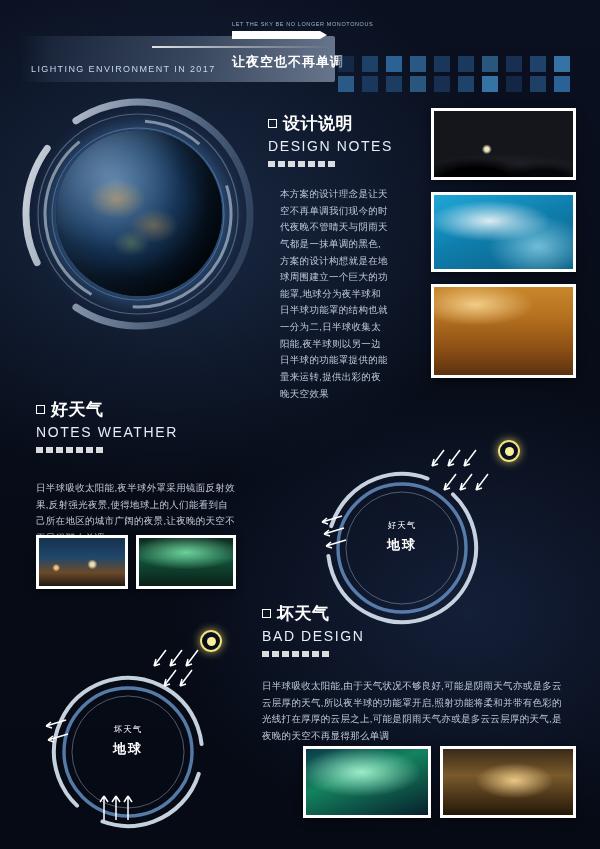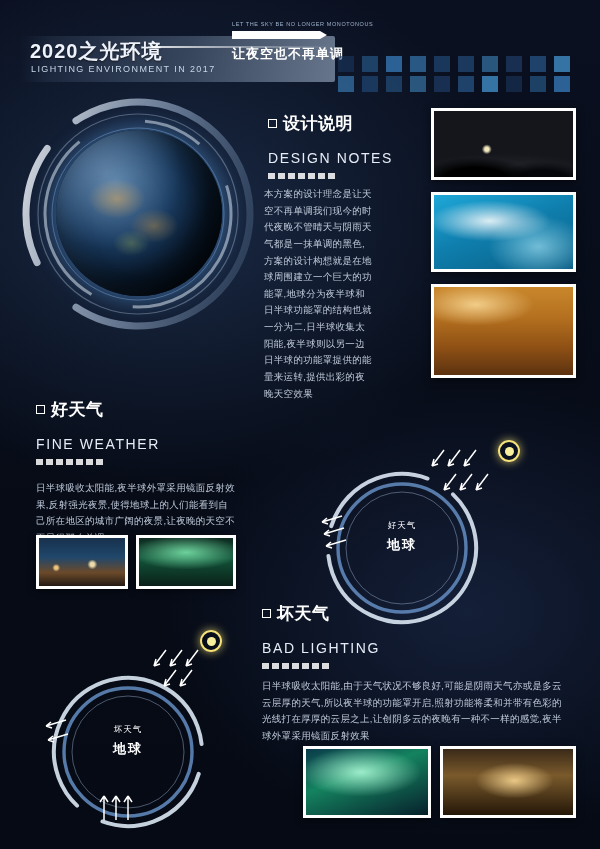--- a/index.html
+++ b/index.html
@@ -49,36 +49,36 @@
   .hdr-bar {
     position: absolute; left: 232px; top: 31px; width: 88px; height: 8px;
     background: #ffffff;
   }
   .hdr-arrow {
     position: absolute; left: 320px; top: 31px; width: 0; height: 0;
     border-top: 4px solid transparent; border-bottom: 4px solid transparent;
     border-left: 7px solid #ffffff;
   }
   .hdr-slogan {
-    position: absolute; left: 232px; top: 45px;
+    position: absolute; left: 232px; top: 53px;
     font-size: 13px; font-weight: bold; color: #ffffff; letter-spacing: 1px;
   }
   .hdr-grid { position: absolute; left: 338px; top: 56px; width: 244px; height: 36px; }
   .hdr-grid i {
     position: absolute; width: 16px; height: 16px; display: block;
   }
 
   
   .sec { position: absolute; }
   .sec .sq {
     display: inline-block; width: 9px; height: 9px;
     border: 1.6px solid #ffffff; margin-right: 6px; vertical-align: 1px;
   }
   .sec .cn { font-size: 17px; font-weight: bold; color: #ffffff; letter-spacing: .5px; }
-  .sec .en { display: block; margin-top: 15px; font-size: 14px; letter-spacing: 1.6px; color: #e6edf7; }
+  .sec .en { display: block; margin-top: 3px; font-size: 14px; letter-spacing: 1.6px; color: #e6edf7; }
   .dotline { margin-top: 7px; display: flex; gap: 3px; }
   .dotline i { display: block; width: 7px; height: 6px; background: #ffffff; opacity: .85; }
 
   .body-text {
     position: absolute;
     font-size: 9.5px; line-height: 1.75; color: #bfcada;
     letter-spacing: .3px;
   }
 
   
@@ -179,21 +179,20 @@
     content:""; position:absolute; inset:0; border-radius:50%;
     background: radial-gradient(circle at 30% 26%, rgba(255,255,255,.20) 0%, rgba(255,255,255,0) 45%);
   }
   .earth-rings { position:absolute; left:0; top:0; }
 </style>
 </head>
 <body>
 
 <div class="header">
   <div class="hdr-band"></div>
-  <div class="hdr-title">2020之光环境</div>
   <div class="hdr-rule"></div>
   <div class="hdr-sub">LIGHTING ENVIRONMENT IN 2017</div>
 
   <div class="hdr-tiny">LET THE SKY BE NO LONGER MONOTONOUS</div>
   <div class="hdr-bar"></div>
   <div class="hdr-arrow"></div>
   <div class="hdr-slogan">让夜空也不再单调</div>
 
   <div class="hdr-grid">
 
@@ -243,29 +242,29 @@
   <div class="dotline">
     <i></i>
       <i></i>
       <i></i>
       <i></i>
       <i></i>
       <i></i>
       <i></i>
   </div>
 </div>
-<div class="body-text" style="left:264px; top:186px; width:108px;">本方案的设计理念是让天空不再单调我们现今的时代夜晚不管晴天与阴雨天气都是一抹单调的黑色,方案的设计构想就是在地球周围建立一个巨大的功能罩,地球分为夜半球和日半球功能罩的结构也就一分为二,日半球收集太阳能,夜半球则以另一边日半球的功能罩提供的能量来运转,提供出彩的夜晚天空效果</div>
+<div class="body-text" style="left:280px; top:186px; width:108px;">本方案的设计理念是让天空不再单调我们现今的时代夜晚不管晴天与阴雨天气都是一抹单调的黑色,方案的设计构想就是在地球周围建立一个巨大的功能罩,地球分为夜半球和日半球功能罩的结构也就一分为二,日半球收集太阳能,夜半球则以另一边日半球的功能罩提供的能量来运转,提供出彩的夜晚天空效果</div>
 
 <div class="photo ph-night" style="left:431px; top:108px; width:145px; height:72px;"></div>
 <div class="photo ph-aurora-blue" style="left:431px; top:192px; width:145px; height:80px;"></div>
 <div class="photo ph-desert" style="left:431px; top:284px; width:145px; height:94px;"></div>
 
 <div class="sec" style="left:36px; top:398px;">
   <span class="sq"></span><span class="cn">好天气</span>
-  <span class="en">FINE WEATHER</span>
+  <span class="en">NOTES WEATHER</span>
   <div class="dotline">
     <i></i>
       <i></i>
       <i></i>
       <i></i>
       <i></i>
       <i></i>
       <i></i>
   </div>
 </div>
@@ -310,32 +309,32 @@
     <g stroke="#ffffff" stroke-width="1.5" fill="none">
       <path d="M26 4 L6 10 M6 10 L12 12 M6 10 L11 6"></path>
       <path d="M28 16 L8 22 M8 22 L14 24 M8 22 L13 18"></path>
       <path d="M30 28 L10 34 M10 34 L16 36 M10 34 L15 30"></path>
     </g>
   </svg>
 </div>
 
 <div class="sec" style="left:262px; top:602px;">
   <span class="sq"></span><span class="cn">坏天气</span>
-  <span class="en">BAD LIGHTING</span>
+  <span class="en">BAD DESIGN</span>
   <div class="dotline">
     <i></i>
       <i></i>
       <i></i>
       <i></i>
       <i></i>
       <i></i>
       <i></i>
   </div>
 </div>
-<div class="body-text" style="left:262px; top:678px; width:300px;">日半球吸收太阳能,由于天气状况不够良好,可能是阴雨天气亦或是多云云层厚的天气,所以夜半球的功能罩开启,照射功能将柔和并带有色彩的光线打在厚厚的云层之上,让创阴多云的夜晚有一种不一样的感觉,夜半球外罩采用镜面反射效果</div>
+<div class="body-text" style="left:262px; top:678px; width:300px;">日半球吸收太阳能,由于天气状况不够良好,可能是阴雨天气亦或是多云云层厚的天气,所以夜半球的功能罩开启,照射功能将柔和并带有色彩的光线打在厚厚的云层之上,可能是阴雨天气亦或是多云云层厚的天气,是夜晚的天空不再显得那么单调</div>
 
 <div class="photo ph-aurora-green" style="left:303px; top:746px; width:128px; height:72px;"></div>
 <div class="photo ph-cave" style="left:440px; top:746px; width:136px; height:72px;"></div>
 
 <div class="hud" style="left:48px; top:672px; width:160px; height:160px;">
   <svg width="160" height="160" viewBox="0 0 160 160">
     <circle cx="80" cy="80" r="74" fill="none" stroke="#dce7f4" stroke-opacity="0.9" stroke-width="4" stroke-dasharray="250 30 120 30" stroke-linecap="round" transform="rotate(160 80 80)"></circle>
     <circle cx="80" cy="80" r="64" fill="none" stroke="#5f86b8" stroke-opacity="0.9" stroke-width="3.4"></circle>
     <circle cx="80" cy="80" r="56" fill="none" stroke="#9fb6d4" stroke-opacity="0.45" stroke-width="1"></circle>
   </svg>

